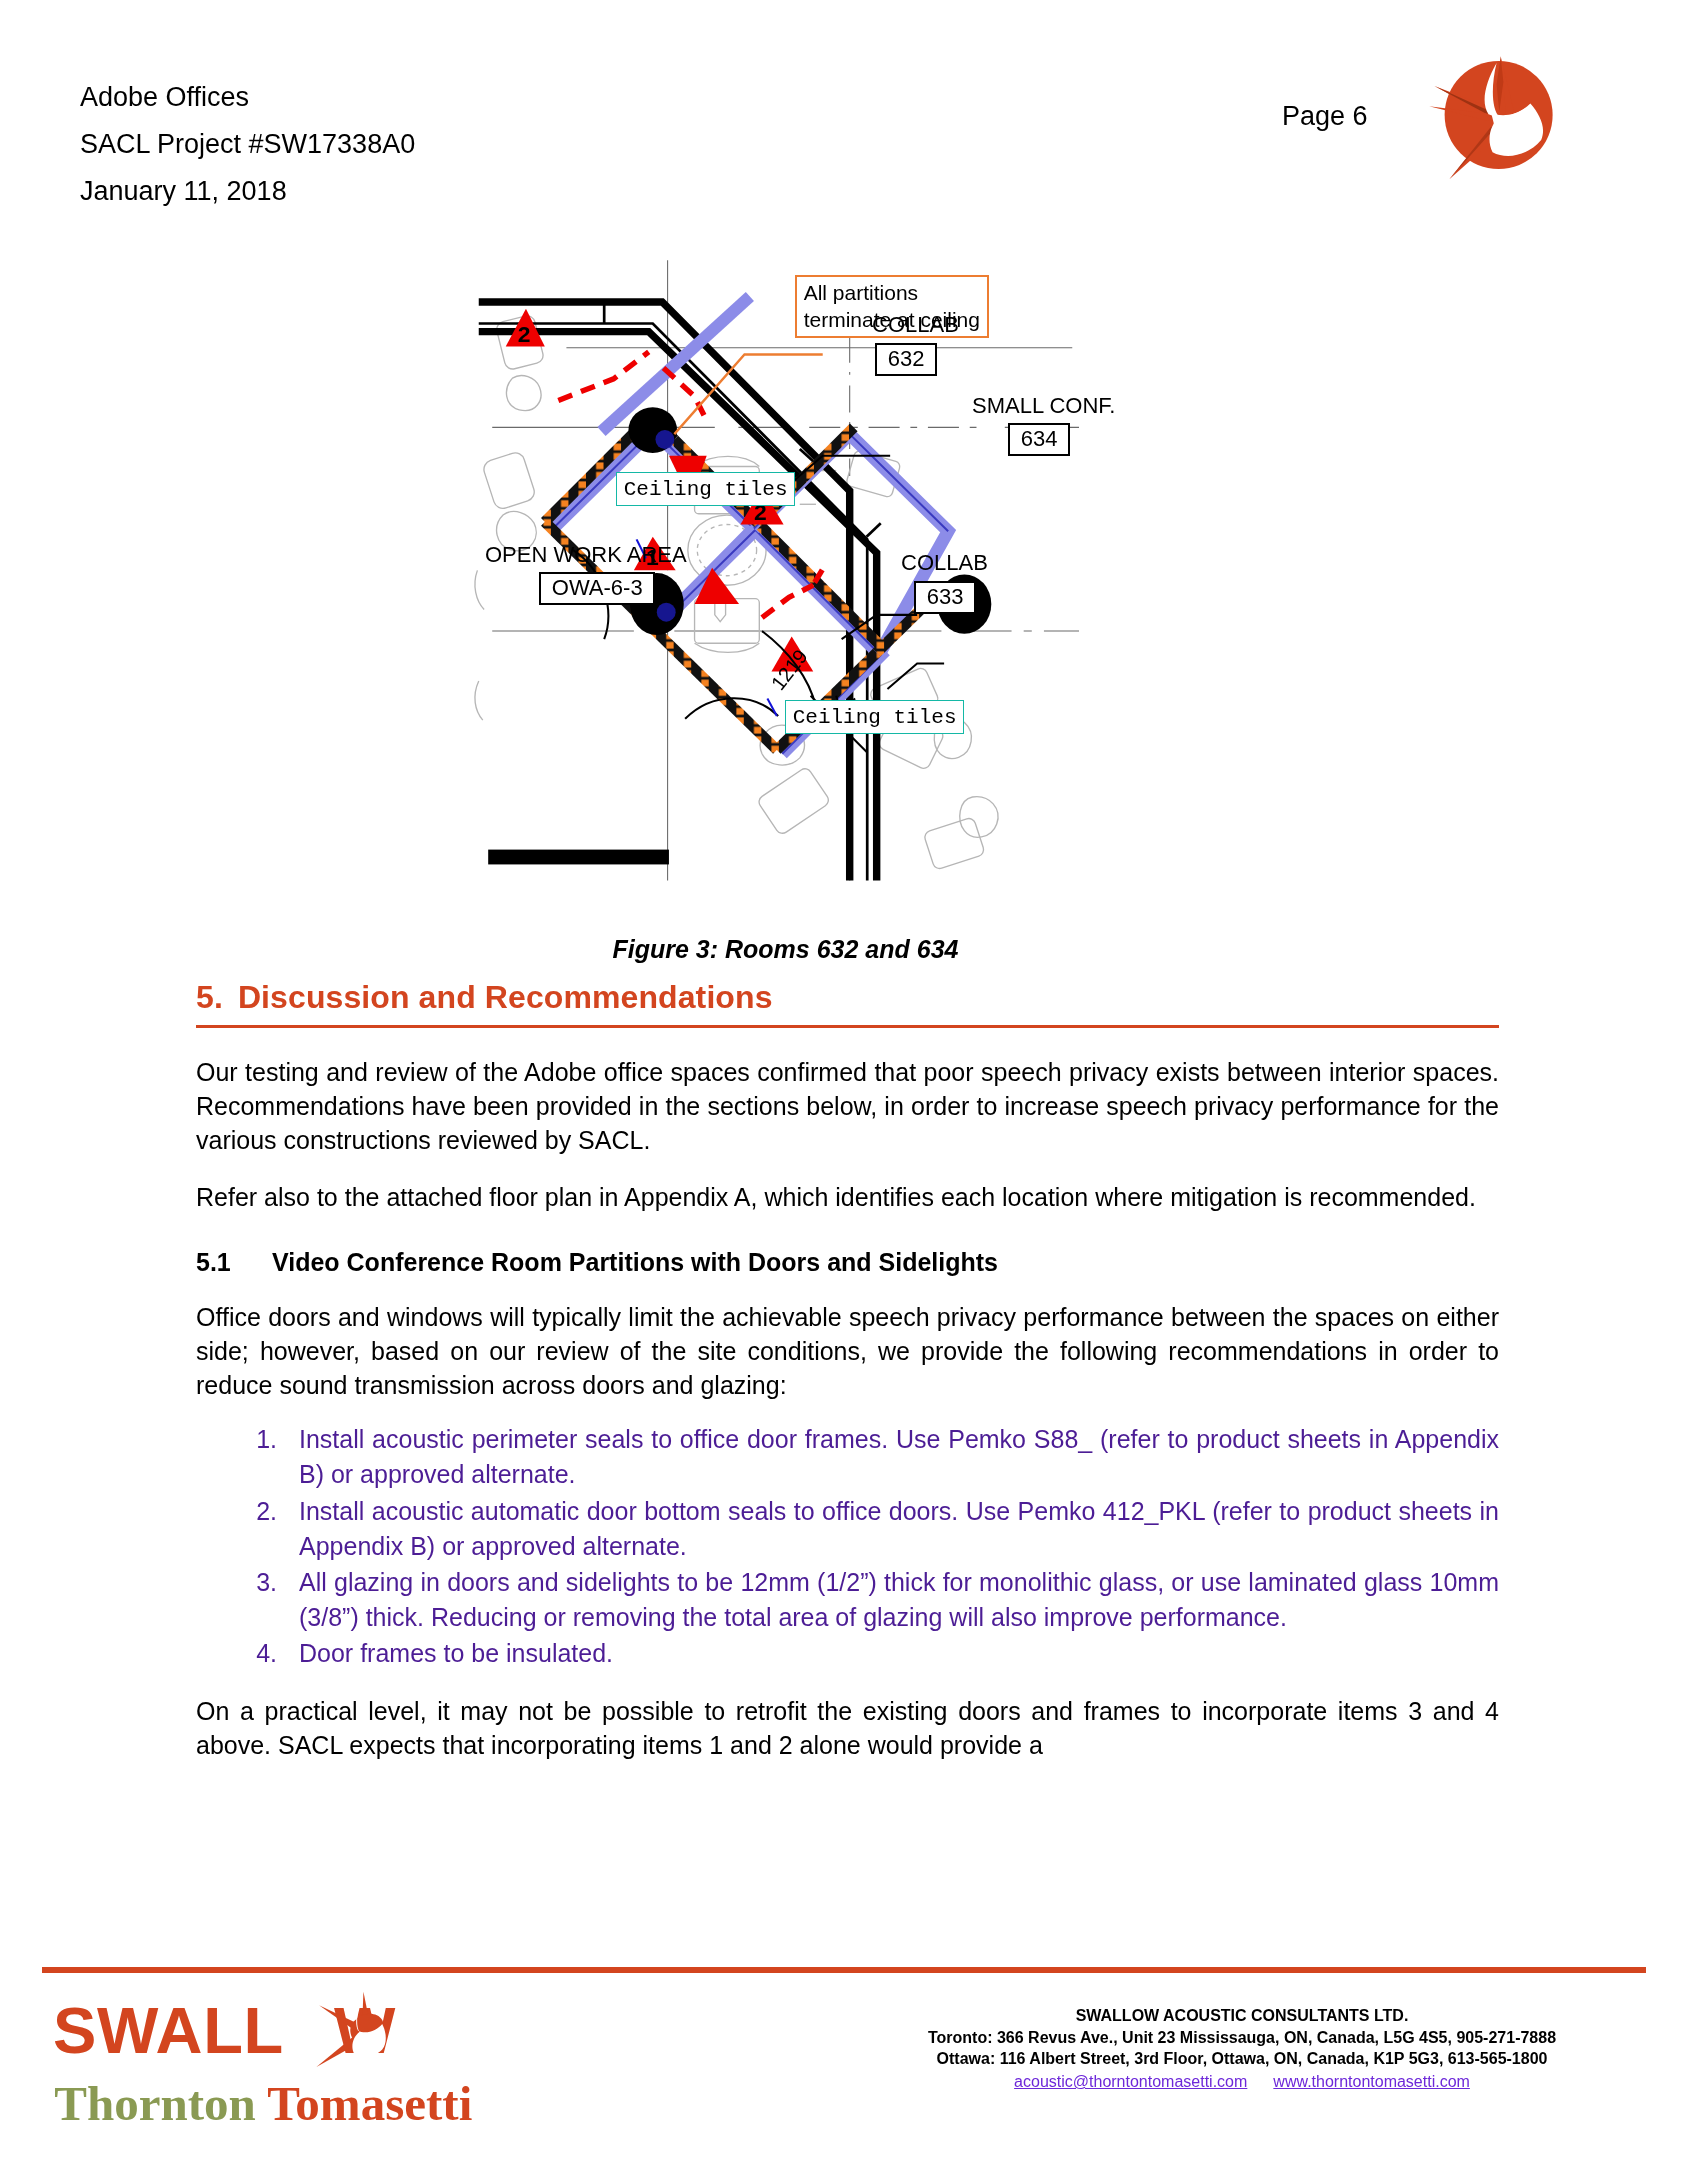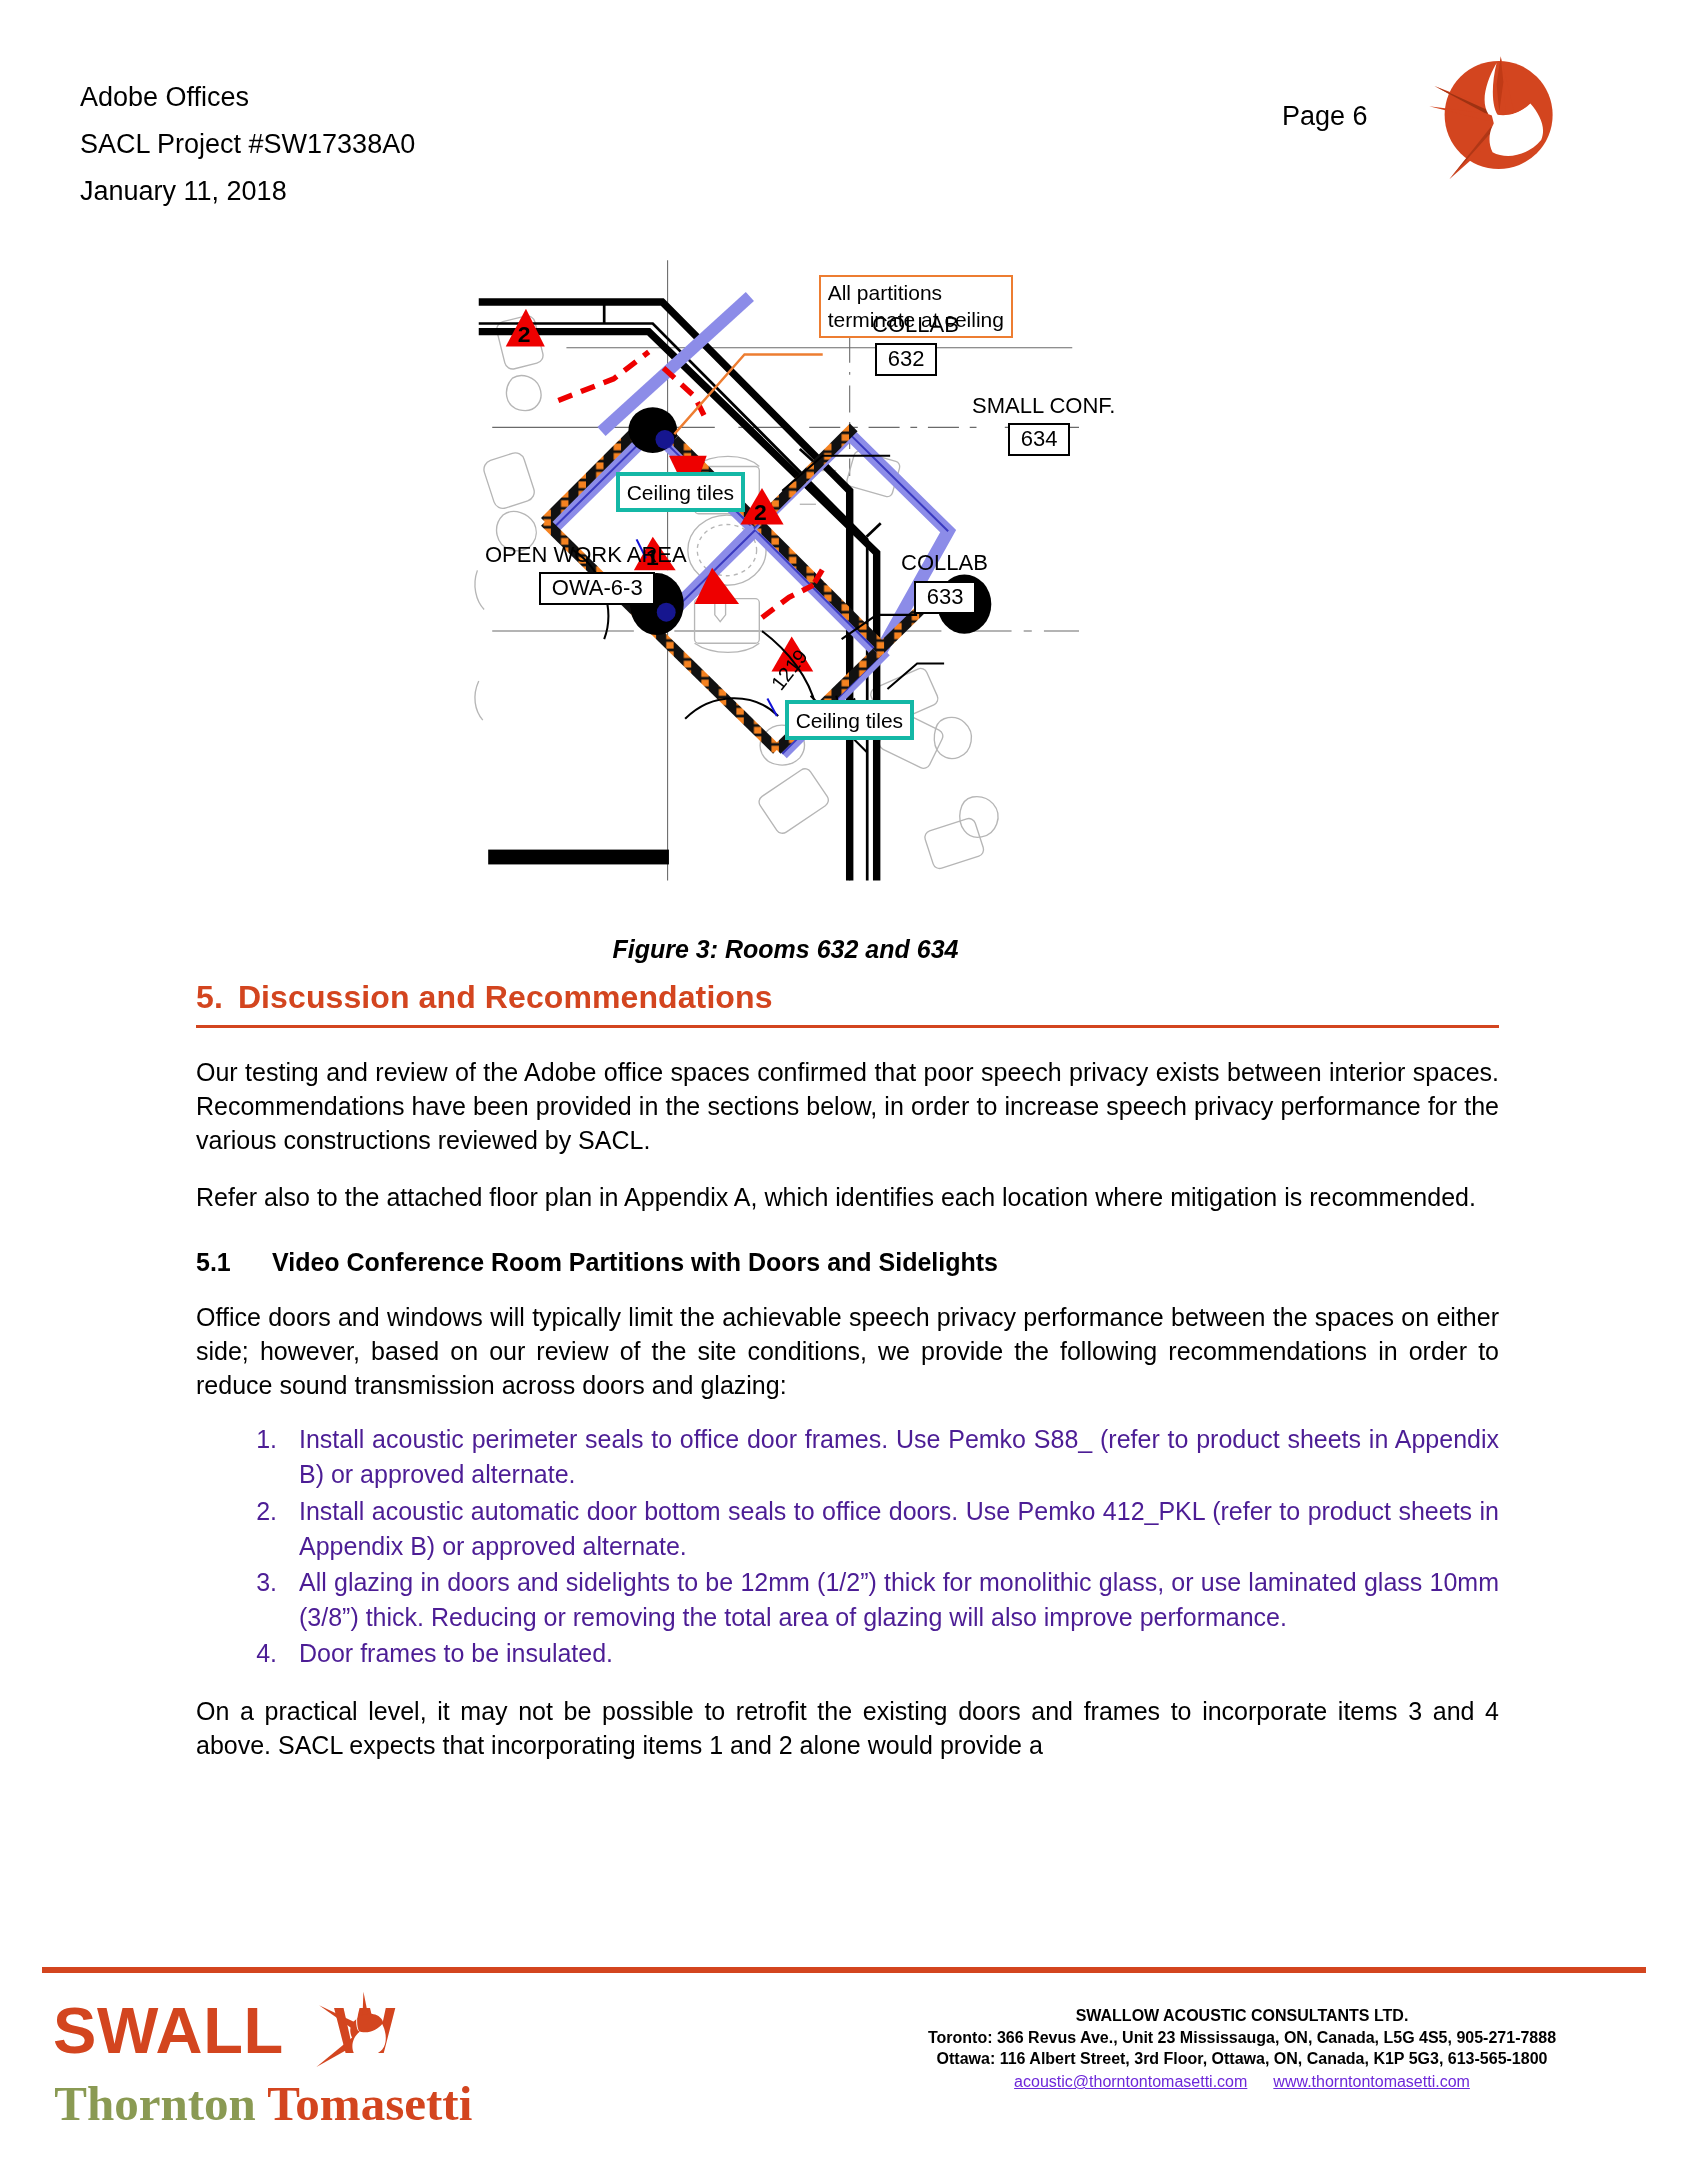--- a/index.html
+++ b/index.html
@@ -78,21 +78,21 @@
   .callout {
     position: absolute;
     background: #ffffff;
     font-size: 21px;
     color: #000;
     padding: 2.7px 6.7px;
     white-space: nowrap;
     line-height: 27px;
   }
   .callout.orange { border: 2px solid #ED7D31; }
-  .callout.blue   { border: 4px solid #14b8a6; }
+  .callout.blue   { border: 1px solid #14b8a6; font-family: Liberation Mono, monospace; }
   .room-tag {
     position: absolute;
     background: #ffffff;
     border: 2px solid #000;
     font-size: 22px;
     padding: 1.3px 10.8px;
     color: #000;
     white-space: nowrap;
   }
   .room-name {
@@ -400,21 +400,21 @@
 
       <g stroke="#1313D8" stroke-width="3" fill="none">
         <path d="M258 452 L244 424"></path>
         <path d="M452 686 L438 660"></path>
       </g>
 
       <rect x="24" y="884" width="268" height="22" fill="#000"></rect>
     </svg>
   </div>
 
-  <div class="callout orange" style="left:795px; top:21.6px;margin-left:24px;">
+  <div class="callout orange" style="left:795px; top:21.6px;">
     <span>All partitions</span><br>
     <span>terminate at ceiling</span>
   </div>
 
   <div class="callout blue" style="left:616px; top:219px;">
     <span>Ceiling tiles</span>
   </div>
 
   <div class="callout blue" style="left:785px; top:447px;">
     <span>Ceiling tiles</span>

